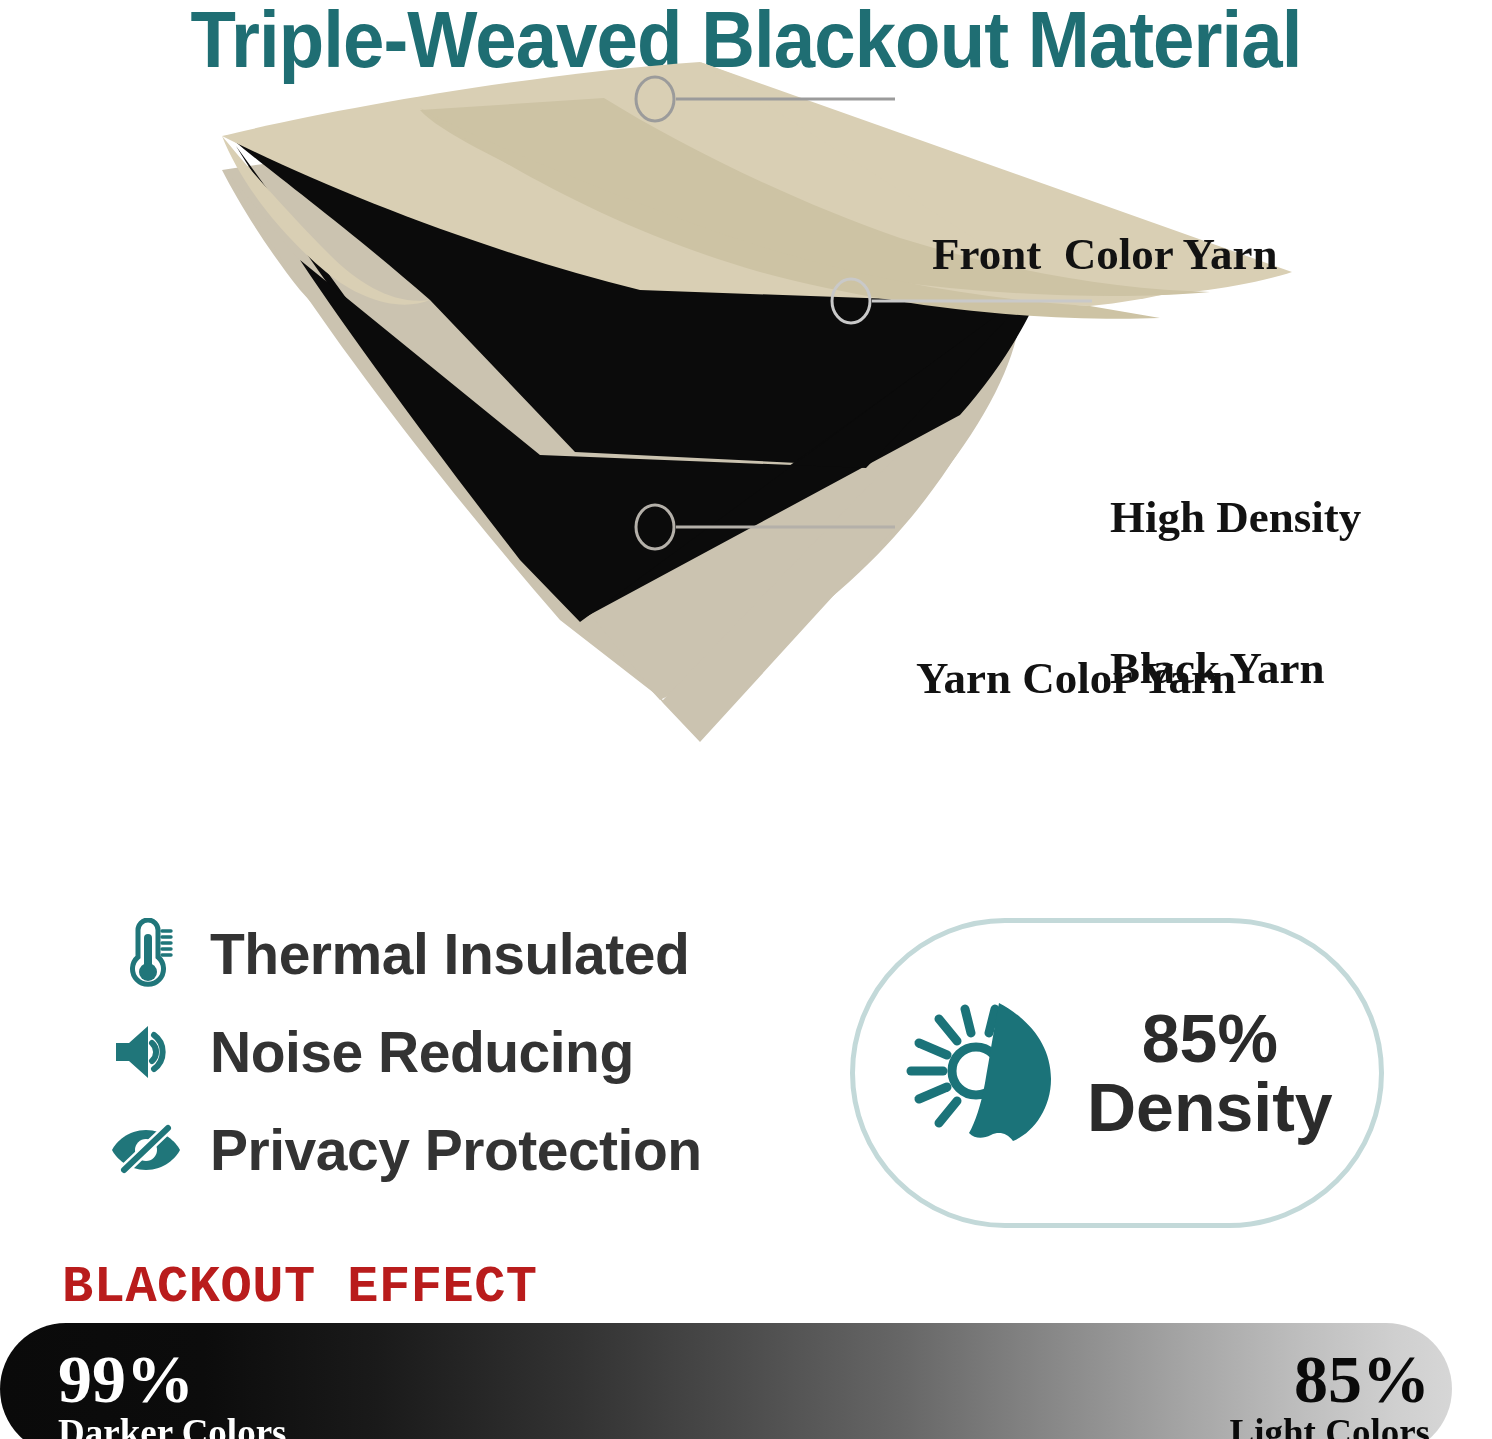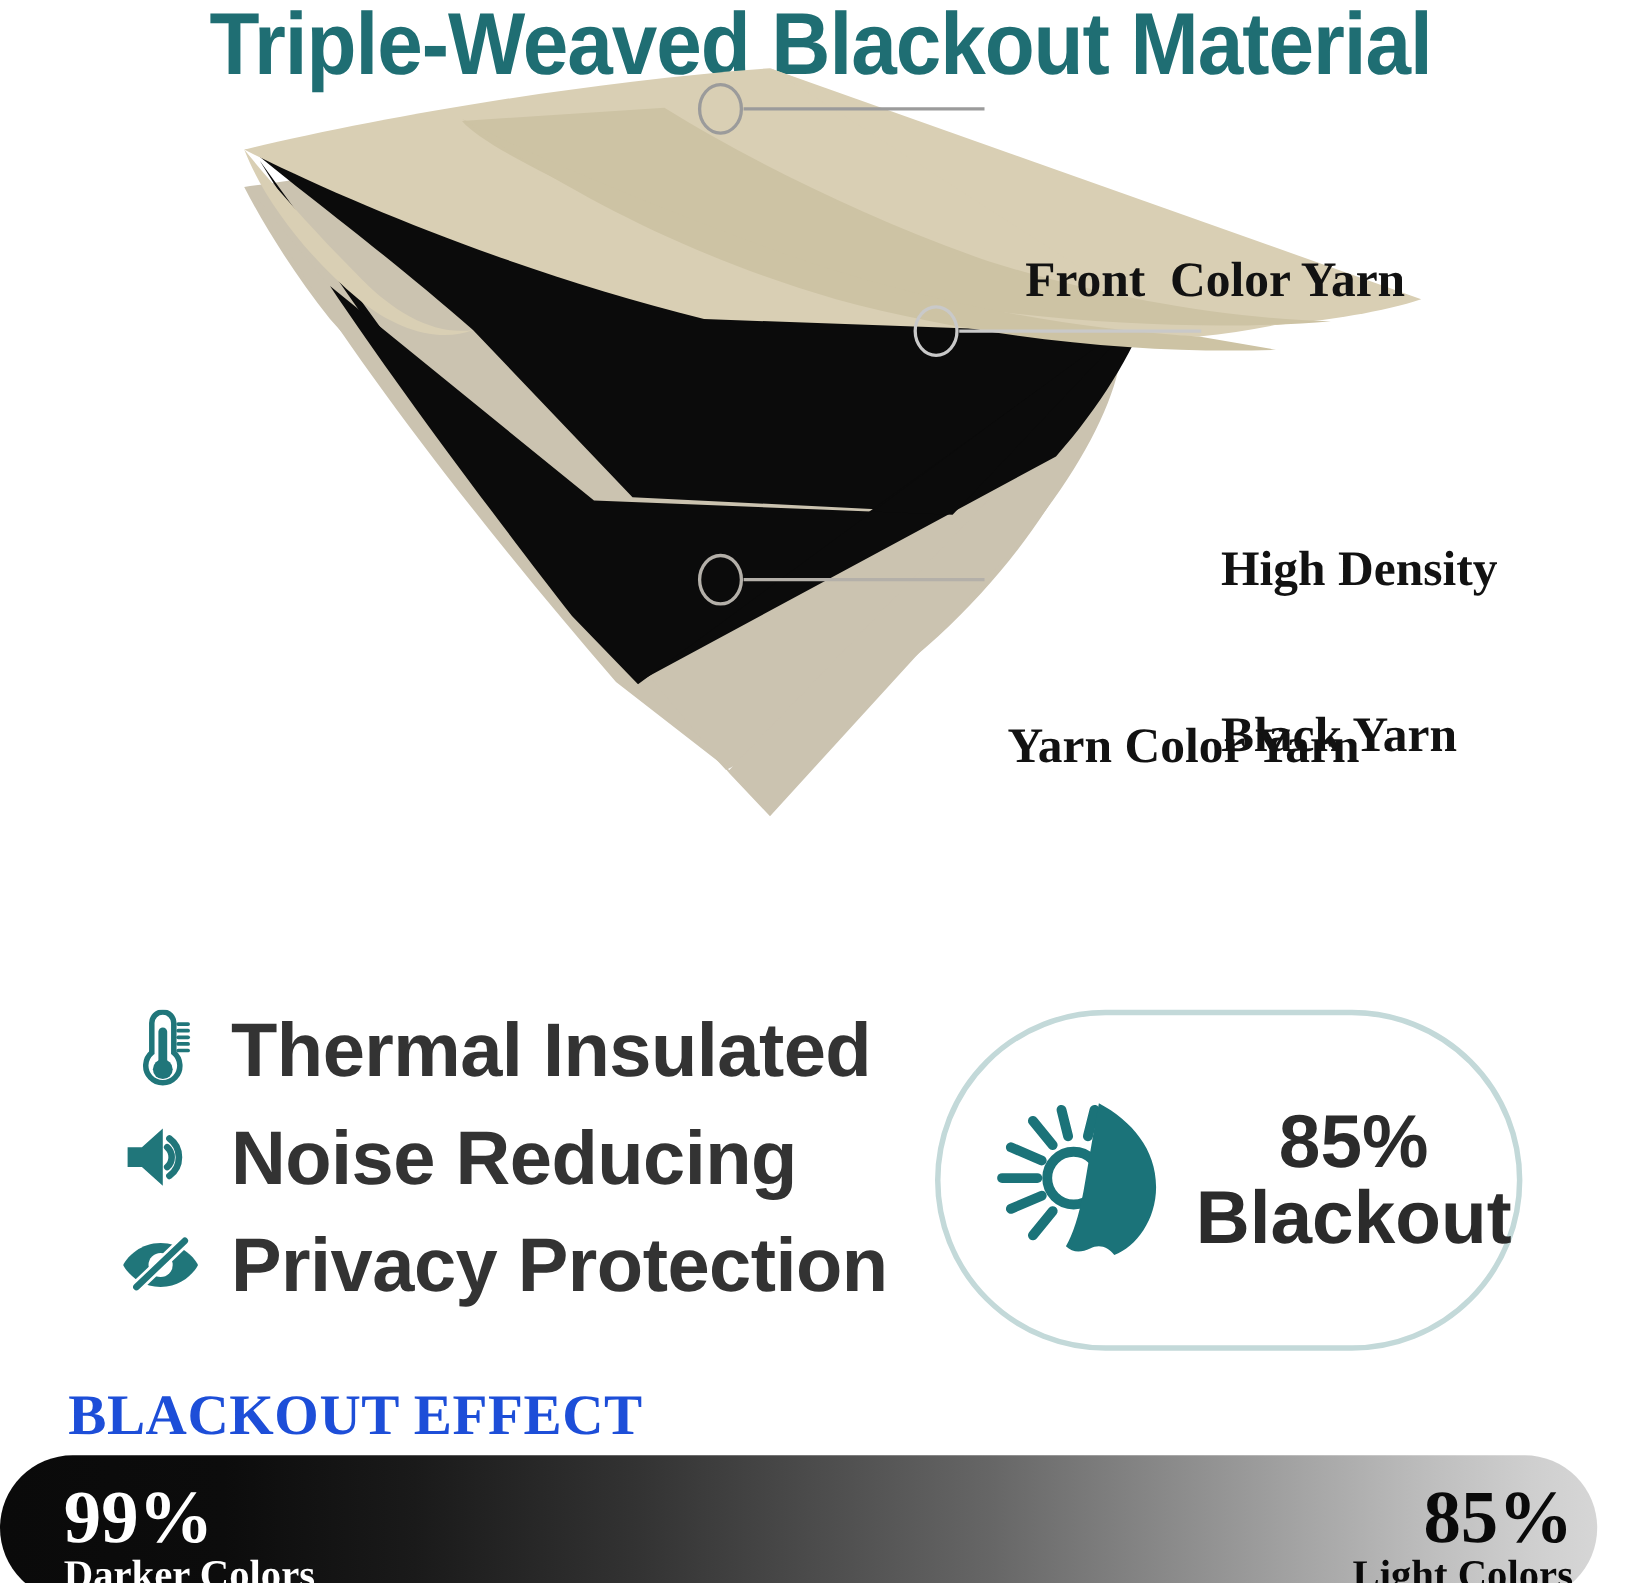--- a/index.html
+++ b/index.html
@@ -73,21 +73,21 @@
     width: 72px;
     min-width: 72px;
     height: 76px;
     display: flex;
     align-items: center;
     justify-content: center;
   }
   .feature-label {
     font-family: "Liberation Sans", sans-serif;
     font-weight: bold;
-    font-size: 69px;
+    font-size: 57px;
     color: #333333;
     letter-spacing: -0.5px;
     margin-left: 28px;
     white-space: nowrap;
   }
 
   
   #blackout-badge {
     position: absolute;
     left: 850px;
@@ -113,24 +113,24 @@
     line-height: 1.02;
   }
   #badge-percent { font-size: 68px; display: block; }
   #badge-word { font-size: 68px; display: block; }
 
   
   #blackout-effect-heading {
     position: absolute;
     left: 62px;
     top: 1258px;
-    font-family: Liberation Serif, serif;
+    font-family: Liberation Mono, monospace;
     font-weight: bold;
     font-size: 52px;
-    color: #1d4ed8;
+    color: #b91c1c;
     letter-spacing: 0.5px;
     white-space: nowrap;
   }
   #gradient-bar {
     position: absolute;
     left: 0px;
     top: 1323px;
     width: 1452px;
     height: 132px;
     border-radius: 66px;
@@ -296,21 +296,21 @@
         <line x1="92" y1="26" x2="86" y2="50"></line>
       </g>
       <circle cx="73" cy="88" r="24" fill="none" stroke="#1b7379" stroke-width="9"></circle>
       <path d="M96 20 C 126 36, 148 62, 148 96 C 148 126, 130 150, 110 158
                C 104 150, 96 148, 88 152 C 80 156, 72 156, 66 150
                C 72 140, 78 122, 82 100 C 88 66, 92 40, 96 20 Z" fill="#1b7379"></path>
     </svg>
   </span>
   <span id="badge-text">
     <span id="badge-percent">85%</span>
-    <span id="badge-word">Blackout</span>
+    <span id="badge-word">Density</span>
   </span>
 </div>
 
 <div id="blackout-effect-heading">BLACKOUT EFFECT</div>
 
 <div id="gradient-bar"></div>
 
 <div class="bar-stat" id="bar-stat-left">
   <span class="bar-value">99%</span>
   <span class="bar-caption">Darker Colors</span>

